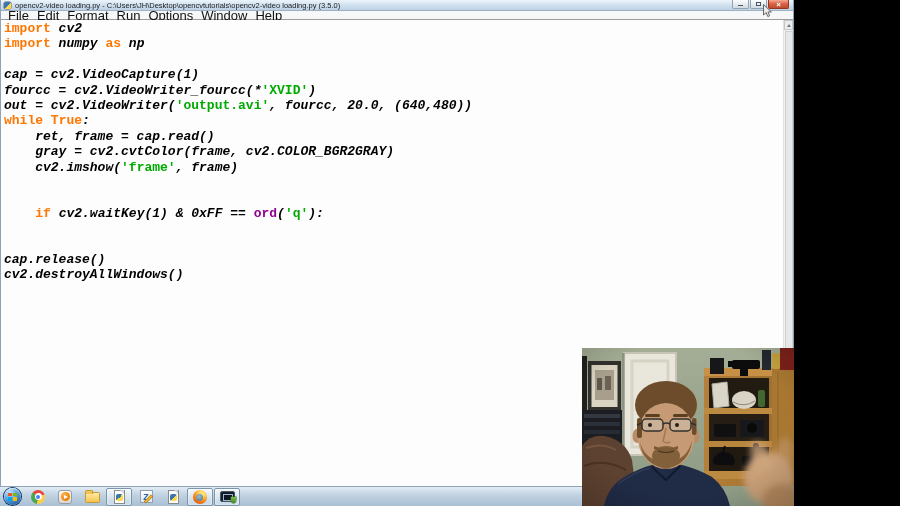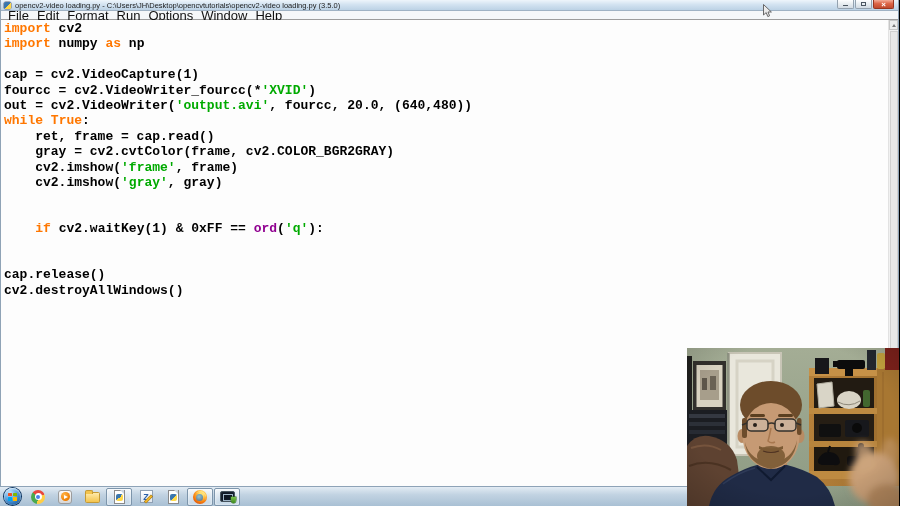--- a/index.html
+++ b/index.html
@@ -1,18 +1,18 @@
 <!DOCTYPE html>
 <html style="--kw: #ff7700; --str: #00aa00; --blt: #900090; --plain: #000000;"><head>
 <meta charset="utf-8">
 <style>
   * { margin:0; padding:0; box-sizing:border-box; }
   html,body { width:900px; height:506px; overflow:hidden; background:#000;
               font-family:"Liberation Sans", sans-serif; }
-  .screen { position:relative; width:899px; height:506px; background:#fff; }
+  .screen { position:relative; width:794px; height:506px; background:#fff; }
 
   
   .app-window { position:absolute; left:0; top:0; right:0; bottom:20px;
                 background:#fff; border-left:1px solid #8fa3b6; border-right:1px solid #8fa3b6; }
   .titlebar { position:absolute; left:0; top:0; right:0; height:11px;
               background:linear-gradient(#eef5fb,#d3e3f1 45%,#bcd2e5);
               border-bottom:1px solid #9fb2c4; display:flex; align-items:center; }
   .app-icon { width:7px; height:7px; margin-left:3px; flex:0 0 auto;
               background:linear-gradient(135deg,#3a76ad 50%,#ffd94a 50%);
               border-radius:1.5px; box-shadow:0 0 0 0.5px #667; }
@@ -31,21 +31,21 @@
   .menubar { position:absolute; left:0; top:11px; right:0; height:9px;
              background:#f5f7f9; border-bottom:1px solid #9c9c9c;
              display:flex; align-items:center; padding-left:3px; }
   .menu-item { font-size:13px; line-height:9px; color:#111; padding:0 4px; cursor:default; }
 
   
   .editor { position:absolute; left:0; top:20px; right:0; bottom:0; background:#fdfdfd; }
   .code-area { position:absolute; left:3px; top:1px; right:11px; bottom:0; overflow:hidden; }
   .code-line { font-family:"Liberation Mono", monospace; font-weight:700; font-size:13px;
                line-height:15.4px; height:15.4px; white-space:pre; color:var(--plain,#000); }
-  .tok-n { color:var(--plain,#000); }
+  .tok-n { color:var(--plain,#000);font-style:italic; }
   .tok-k { color:var(--kw,#ff7700); }
   .tok-s { color:var(--str,#00aa00); }
   .tok-b { color:var(--blt,#900090); }
   .tok-caret { display:inline-block; width:0; border-left:1.5px solid #000;
                height:12px; vertical-align:-2px; }
 
   .scrollbar { position:absolute; top:0; right:0; bottom:0; width:10px;
                background:#f1f1f1; border-left:1px solid #e2e2e2; }
   .scroll-btn { position:absolute; left:0; right:0; height:10px; background:#ececec;
                 border:1px solid #c6c6c6; display:flex; align-items:center; justify-content:center; }
@@ -167,21 +167,20 @@
           <div class="code-line"><span class="tok-k">import</span><span class="tok-n"> cv2</span></div>
           <div class="code-line"><span class="tok-k">import</span><span class="tok-n"> numpy </span><span class="tok-k">as</span><span class="tok-n"> np</span></div>
           <div class="code-line">&nbsp;</div>
           <div class="code-line"><span class="tok-n">cap = cv2.VideoCapture(1)</span></div>
           <div class="code-line"><span class="tok-n">fourcc = cv2.VideoWriter_fourcc(*</span><span class="tok-s">'XVID'</span><span class="tok-n">)</span></div>
           <div class="code-line"><span class="tok-n">out = cv2.VideoWriter(</span><span class="tok-s">'output.avi'</span><span class="tok-n">, fourcc, 20.0, (640,480))</span></div>
           <div class="code-line"><span class="tok-k">while</span><span class="tok-n"> </span><span class="tok-k">True</span><span class="tok-n">:</span></div>
           <div class="code-line"><span class="tok-n">    ret, frame = cap.read()</span></div>
           <div class="code-line"><span class="tok-n">    gray = cv2.cvtColor(frame, cv2.COLOR_BGR2GRAY)</span></div>
           <div class="code-line"><span class="tok-n">    cv2.imshow(</span><span class="tok-s">'frame'</span><span class="tok-n">, frame)</span></div>
-          <div class="code-line"><span class="tok-n">    cv2.imshow(</span><span class="tok-s">'gray'</span><span class="tok-n">, gray)</span></div>
           <div class="code-line">&nbsp;</div>
           <div class="code-line">&nbsp;</div>
           <div class="code-line"><span class="tok-n">    </span><span class="tok-k">if</span><span class="tok-n"> cv2.waitKey(1) &amp; 0xFF == </span><span class="tok-b">ord</span><span class="tok-n">(</span><span class="tok-s">'q'</span><span class="tok-n">):</span></div>
           <div class="code-line">&nbsp;</div>
           <div class="code-line">&nbsp;</div>
           <div class="code-line"><span class="tok-n">cap.release()</span></div>
           <div class="code-line"><span class="tok-n">cv2.destroyAllWindows()</span></div>
         </div>
       <div class="scrollbar">
         <div class="scroll-btn up">

